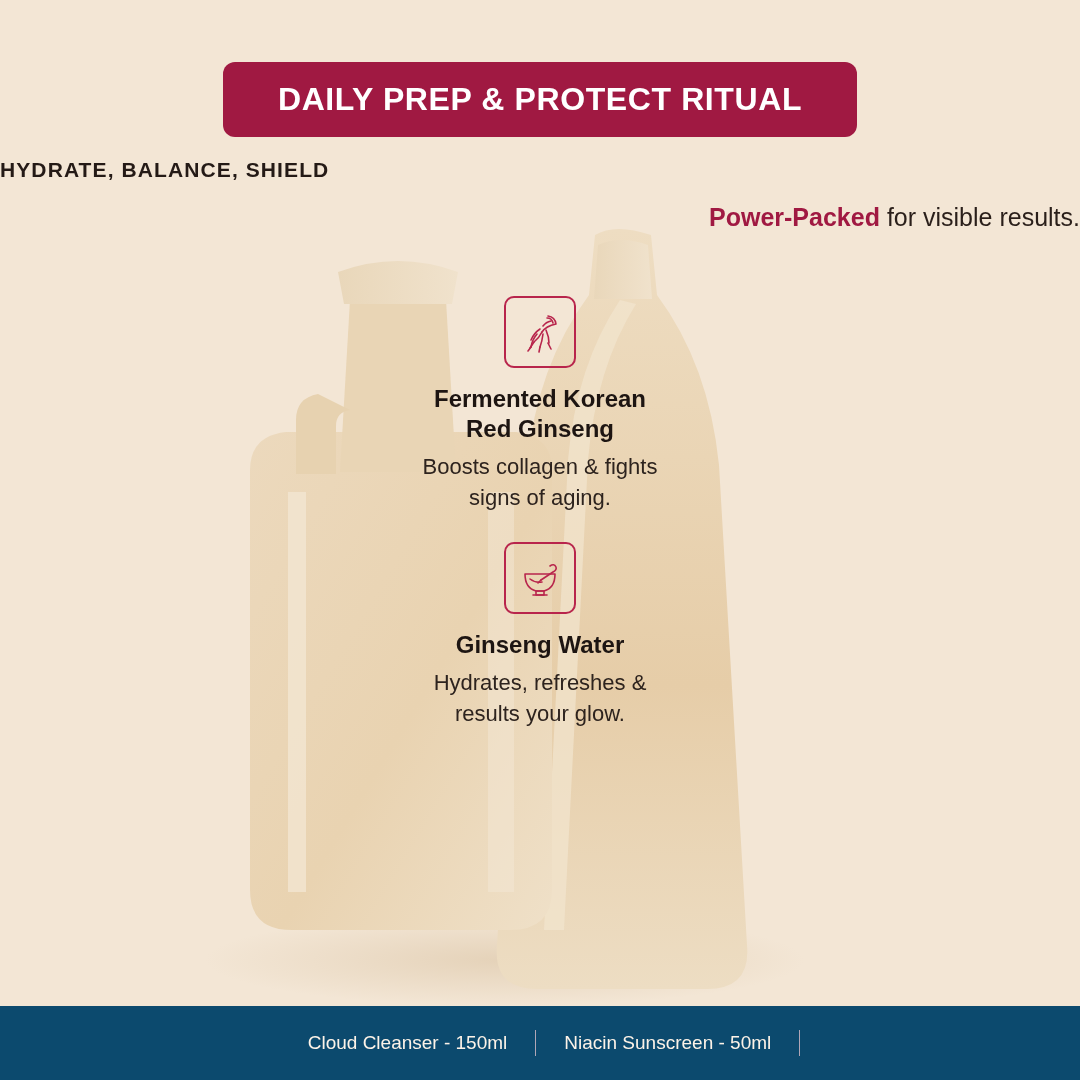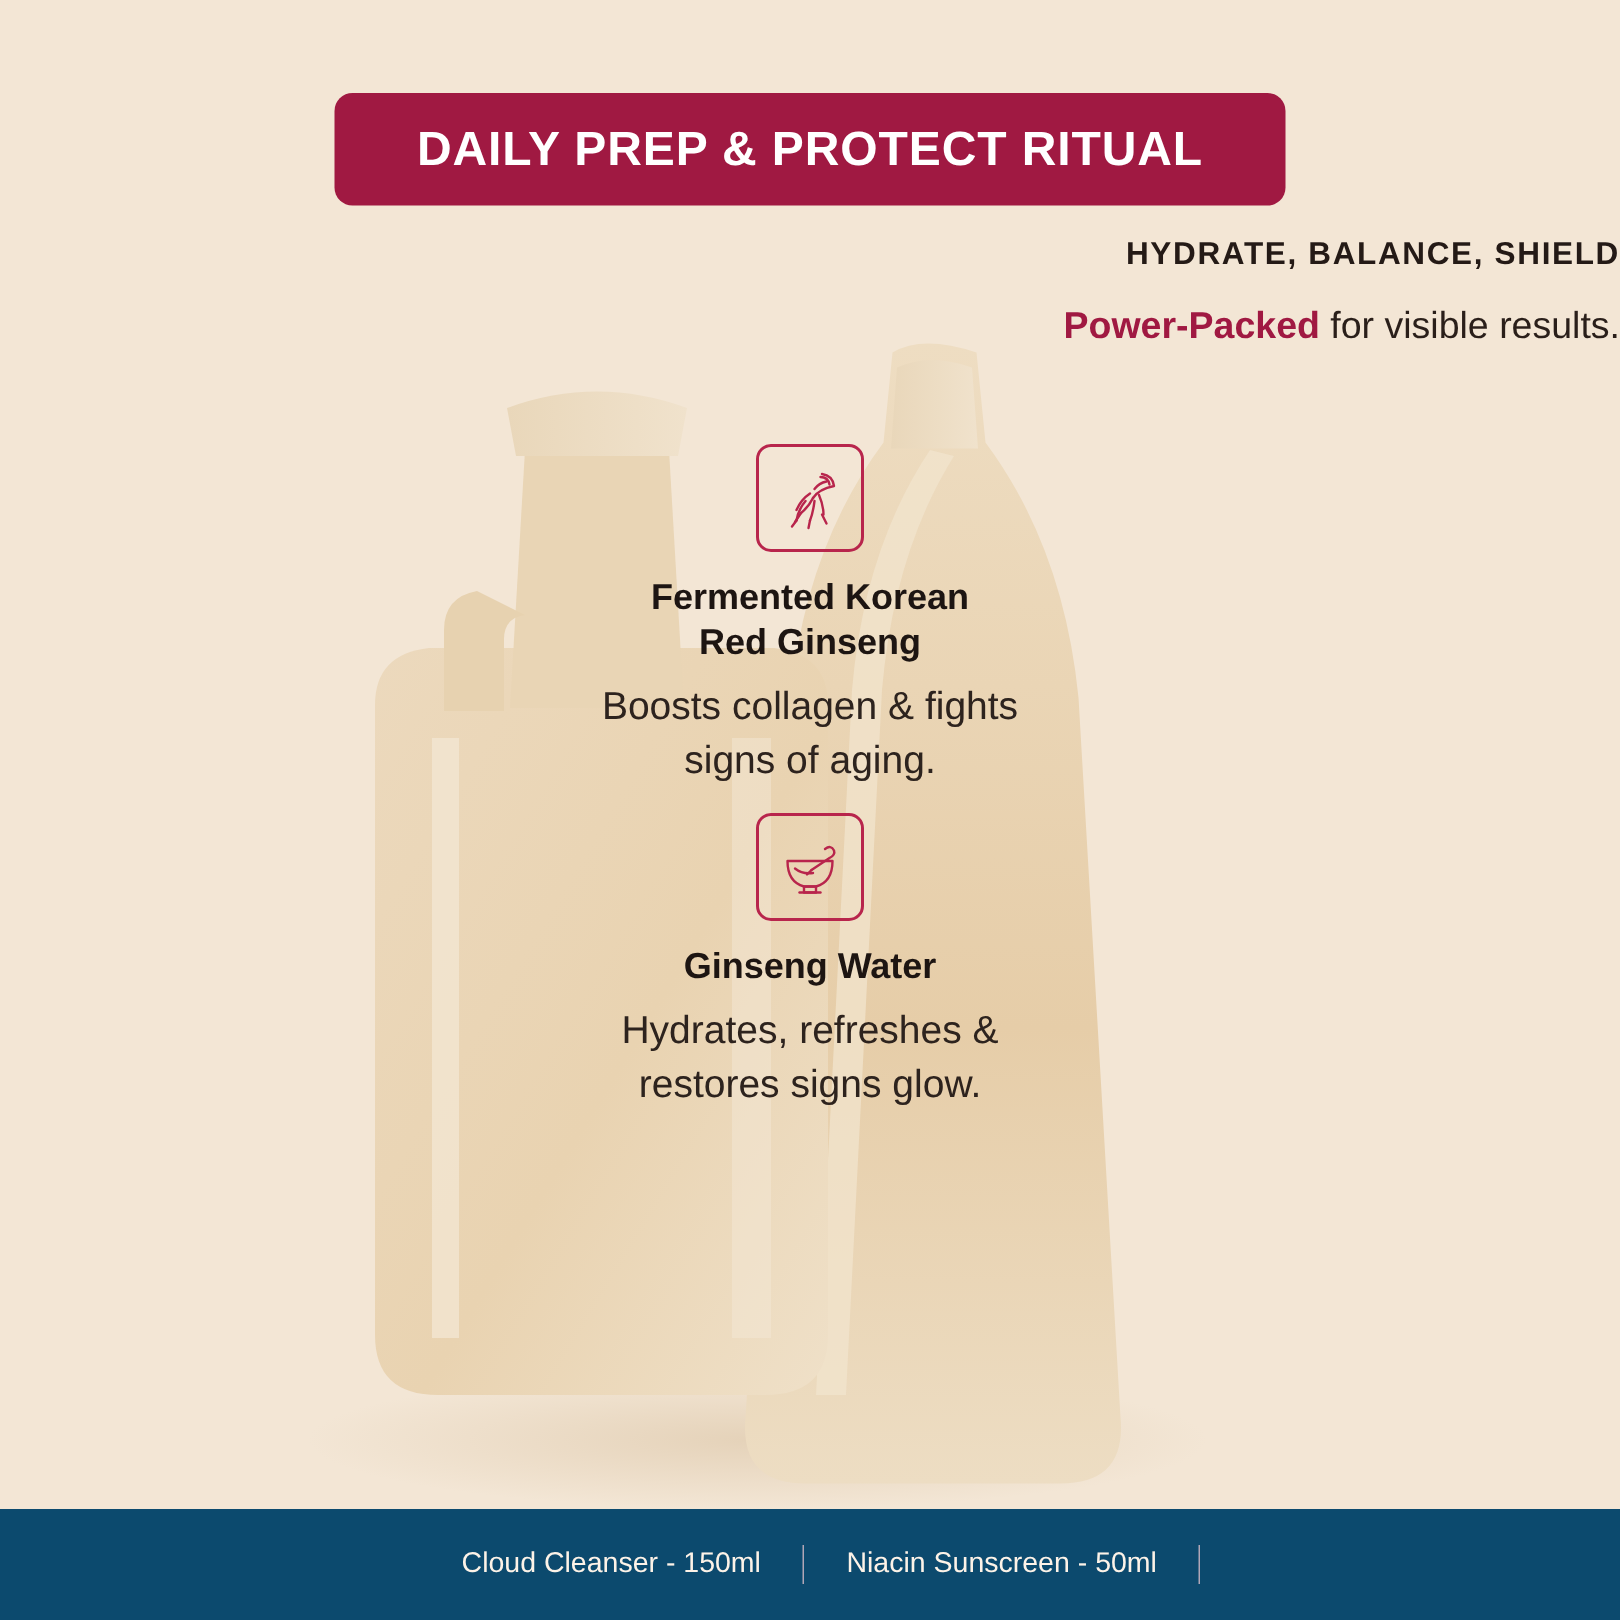--- a/index.html
+++ b/index.html
@@ -58,21 +58,21 @@
     letter-spacing: 0.6px;
     text-align: center;
     white-space: nowrap;
   }
 
   .subtitle {
     position: absolute;
     top: 158px;
     left: 0;
     width: 1080px;
-    text-align: right;
+    text-align: left;
     font-size: 21px;
     font-weight: bold;
     letter-spacing: 1.1px;
     color: #241a16;
     z-index: 3;
   }
 
   .tagline {
     position: absolute;
     top: 203px;
@@ -115,21 +115,21 @@
 
   .ing-name {
     margin-top: 16px;
     font-size: 24px;
     font-weight: bold;
     color: #1d1512;
     line-height: 1.25;
   }
   .ing-desc {
     margin-top: 8px;
-    font-size: 26px;
+    font-size: 22px;
     color: #2d231e;
     line-height: 1.4;
   }
   .ing-3 .ing-name, .ing-3 .ing-desc { transform: translateX(7px); }
 
   
   .footer {
     position: absolute;
     left: 0;
     bottom: 0;
@@ -244,21 +244,21 @@
         <path d="M33 11 q4 -3 6 1 q1 3 -3 5 l-12 8"></path>
         <path d="M24 25 l-3 3"></path>
         <path d="M13 24 q5 4 12 3"></path>
       </svg>
     </div>
     <div class="ing-name">
       <div>Ginseng Water</div>
     </div>
     <div class="ing-desc">
       <div>Hydrates, refreshes &amp;</div>
-      <div>restores signs glow.</div>
+      <div>results your glow.</div>
     </div>
   </div>
 
 
   <div class="footer">
     <span class="footer-item">Cloud Cleanser - 150ml</span>
     <span class="footer-sep"></span>
     <span class="footer-item">Niacin Sunscreen - 50ml</span>
     <span class="footer-sep"></span>
   </div>

